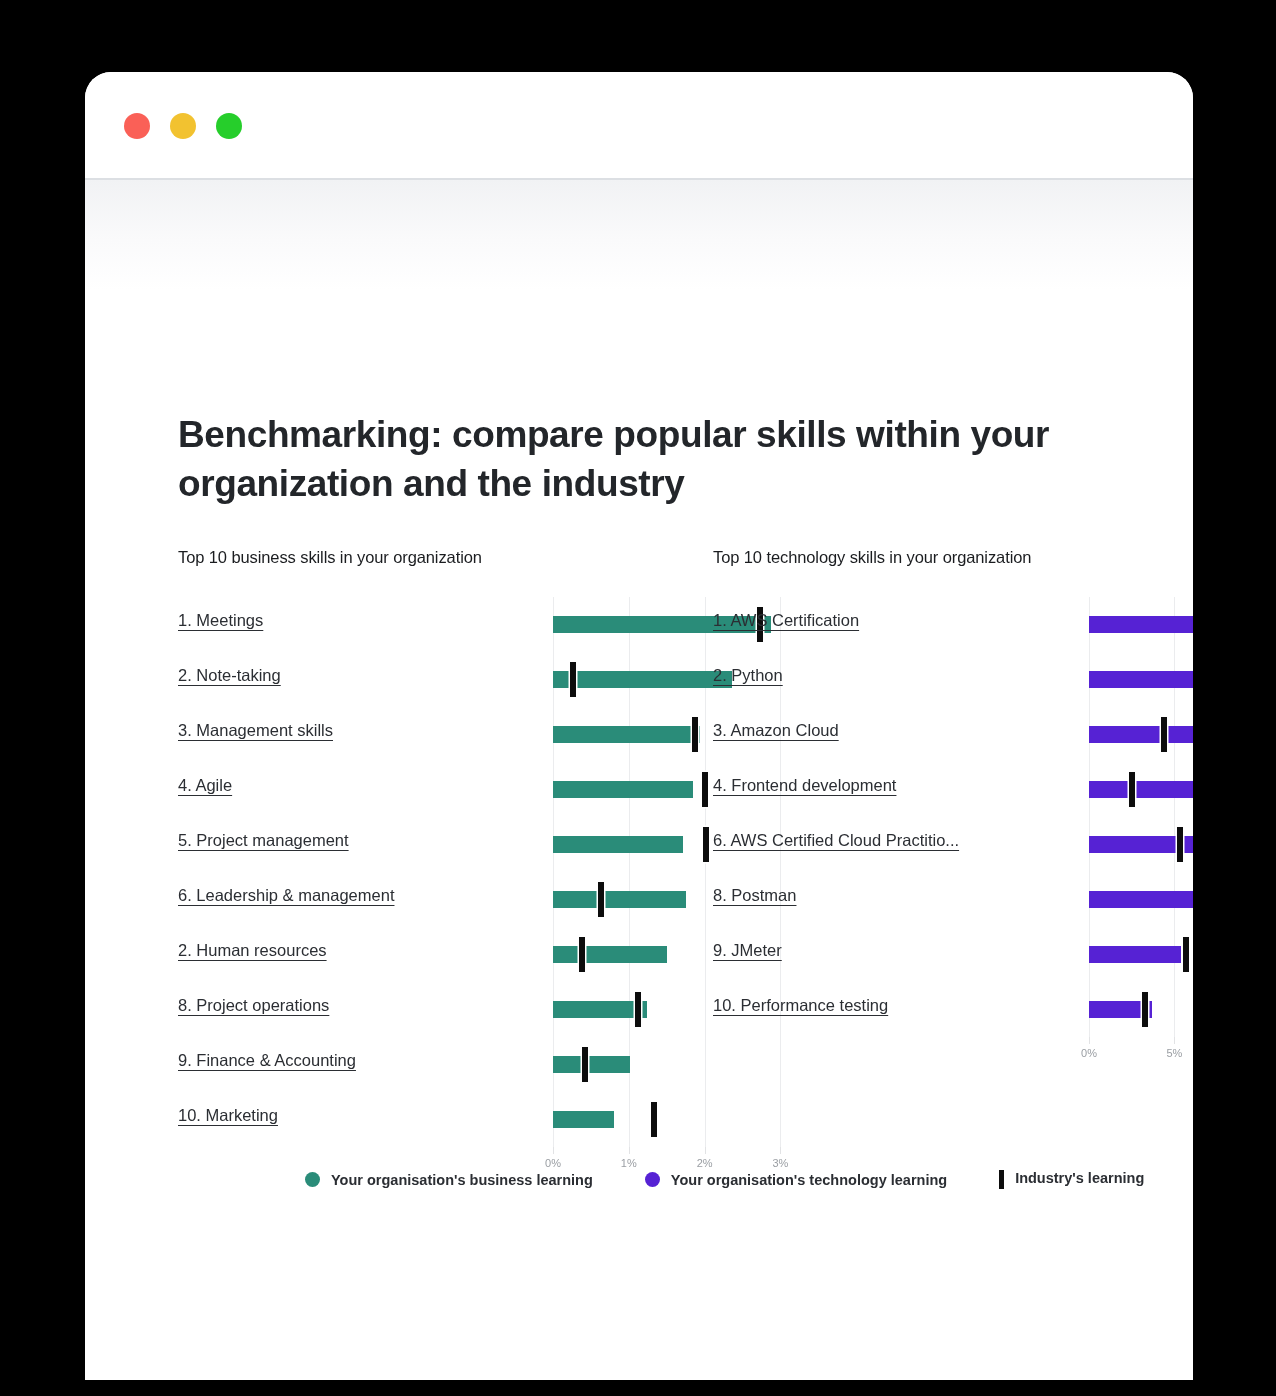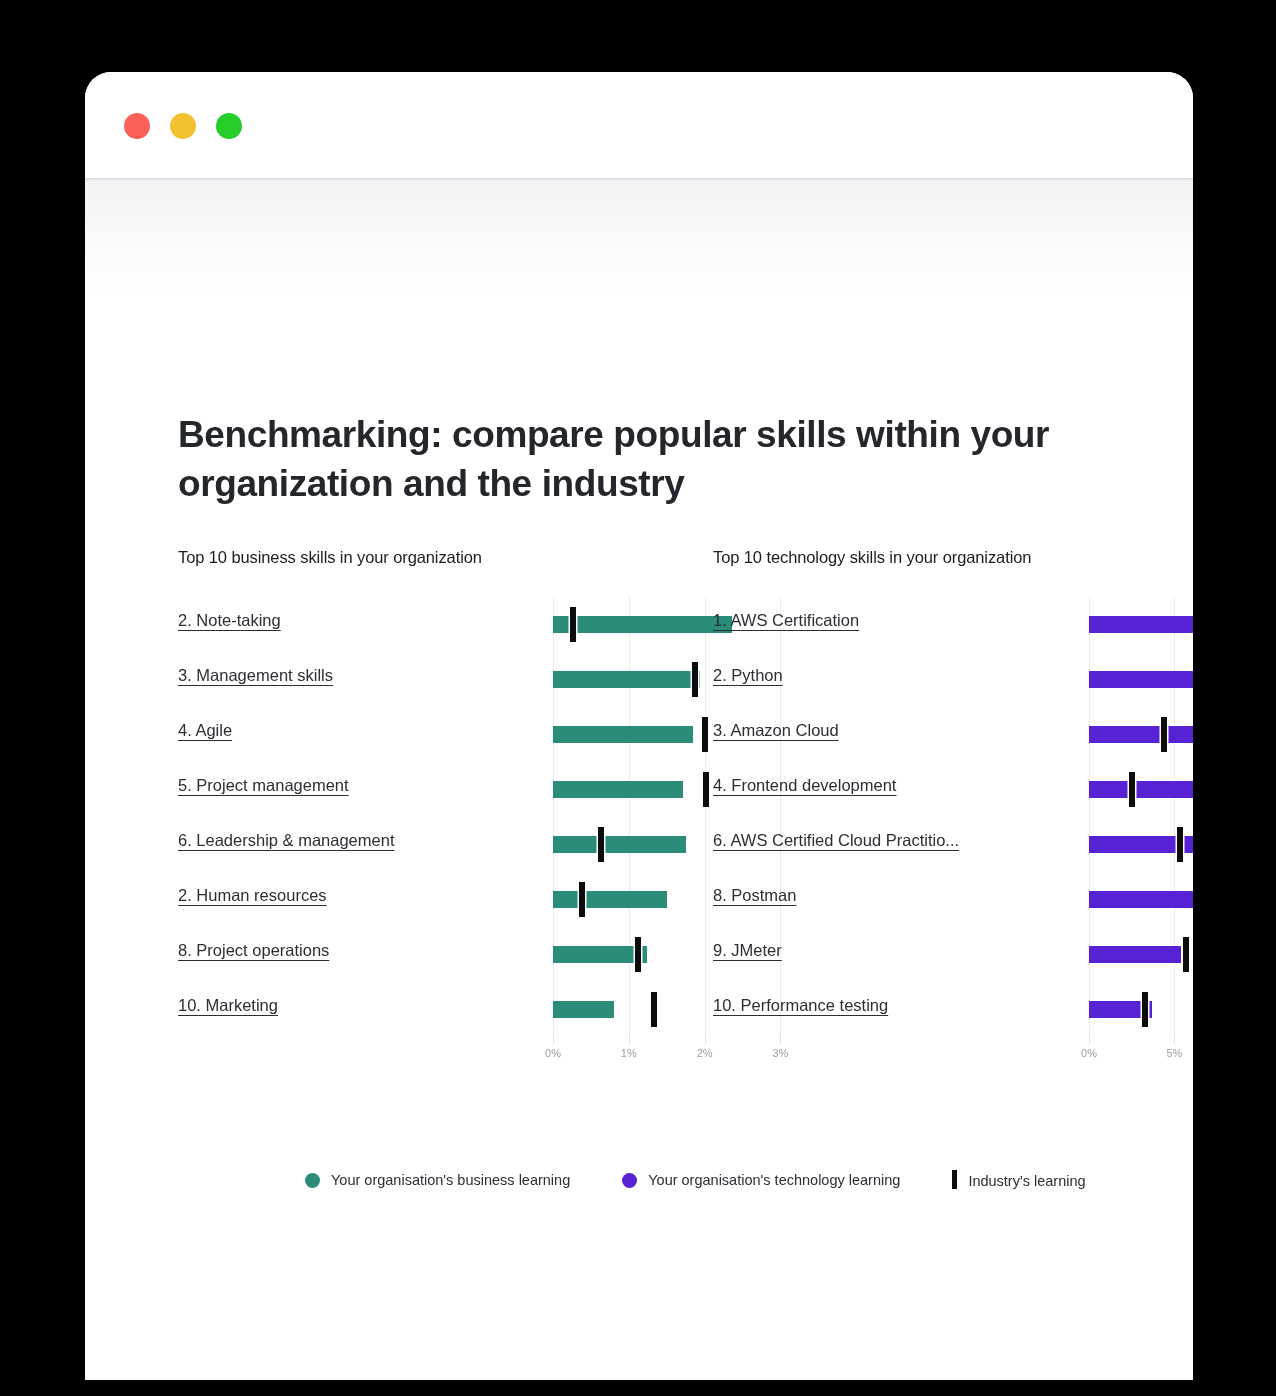--- a/index.html
+++ b/index.html
@@ -147,25 +147,26 @@
     left: 93px;
     top: 990px;
     width: 1000px;
     display: flex;
     align-items: center;
     gap: 52px;
     padding-left: 127px;
   }
   .legend-item {
     display: flex;
-    align-items: flex-end;
+    align-items: flex-start;
     gap: 11px;
     font-size: 14.5px;
     color: #2b2e33;
     white-space: nowrap;
+    font-weight: bold;
   }
   .legend-swatch-circle { width: 15px; height: 15px; border-radius: 50%; }
   .legend-swatch-bar { width: 5px; height: 19px; background: #0d0d0d; }
 </style>
 </head>
 <body>
 
 <div id="browser-window">
 
   <div id="title-bar">
@@ -177,20 +178,31 @@
   </div>
 
   <div id="page-body">
 
     <h1 id="headline">Benchmarking: compare popular skills within your organization and the industry</h1>
 
     <div class="panel" id="panel-business">
       <div class="panel-title">Top 10 business skills in your organization</div>
       <div class="rows" id="rows-business">
           <div class="chart-row">
+            <span class="row-label">1. Meetings</span>
+            <div class="plot" id="plot-business-0" style="left: 375px; width: 235px;">
+              <div class="gridline" style="left: 0px;"></div>
+              <div class="gridline" style="left: 75.8065px;"></div>
+              <div class="gridline" style="left: 151.613px;"></div>
+              <div class="gridline" style="left: 227.419px;"></div>
+              <div class="bar bar-teal" style="left: 0px; width: 218.323px; background: rgb(42, 140, 121);"></div>
+              <div class="marker" style="left: 203.952px;"></div>
+            </div>
+          </div>
+          <div class="chart-row">
             <span class="row-label">2. Note-taking</span>
             <div class="plot" id="plot-business-1" style="left: 375px; width: 235px;">
               <div class="gridline" style="left: 0px;"></div>
               <div class="gridline" style="left: 75.8065px;"></div>
               <div class="gridline" style="left: 151.613px;"></div>
               <div class="gridline" style="left: 227.419px;"></div>
               <div class="bar bar-teal" style="left: 0px; width: 178.903px; background: rgb(42, 140, 121);"></div>
               <div class="marker" style="left: 16.7097px;"></div>
             </div>
           </div>
@@ -251,20 +263,31 @@
           </div>
           <div class="chart-row">
             <span class="row-label">8. Project operations</span>
             <div class="plot" id="plot-business-7" style="left: 375px; width: 235px;">
               <div class="gridline" style="left: 0px;"></div>
               <div class="gridline" style="left: 75.8065px;"></div>
               <div class="gridline" style="left: 151.613px;"></div>
               <div class="gridline" style="left: 227.419px;"></div>
               <div class="bar bar-teal" style="left: 0px; width: 94px; background: rgb(42, 140, 121);"></div>
               <div class="marker" style="left: 81.9032px;"></div>
+            </div>
+          </div>
+          <div class="chart-row">
+            <span class="row-label">9. Finance &amp; Accounting</span>
+            <div class="plot" id="plot-business-8" style="left: 375px; width: 235px;">
+              <div class="gridline" style="left: 0px;"></div>
+              <div class="gridline" style="left: 75.8065px;"></div>
+              <div class="gridline" style="left: 151.613px;"></div>
+              <div class="gridline" style="left: 227.419px;"></div>
+              <div class="bar bar-teal" style="left: 0px; width: 77.3226px; background: rgb(42, 140, 121);"></div>
+              <div class="marker" style="left: 28.8387px;"></div>
             </div>
           </div>
           <div class="chart-row">
             <span class="row-label">10. Marketing</span>
             <div class="plot" id="plot-business-9" style="left: 375px; width: 235px;">
               <div class="gridline" style="left: 0px;"></div>
               <div class="gridline" style="left: 75.8065px;"></div>
               <div class="gridline" style="left: 151.613px;"></div>
               <div class="gridline" style="left: 227.419px;"></div>
               <div class="bar bar-teal" style="left: 0px; width: 61.4032px; background: rgb(42, 140, 121);"></div>

